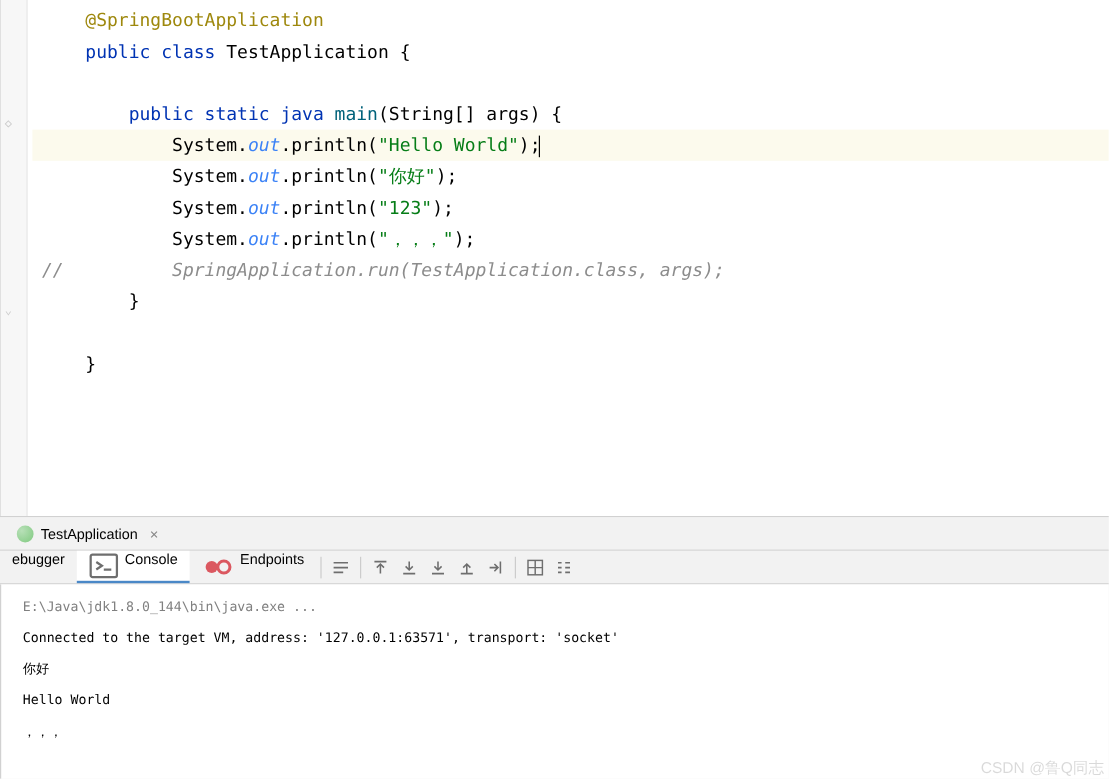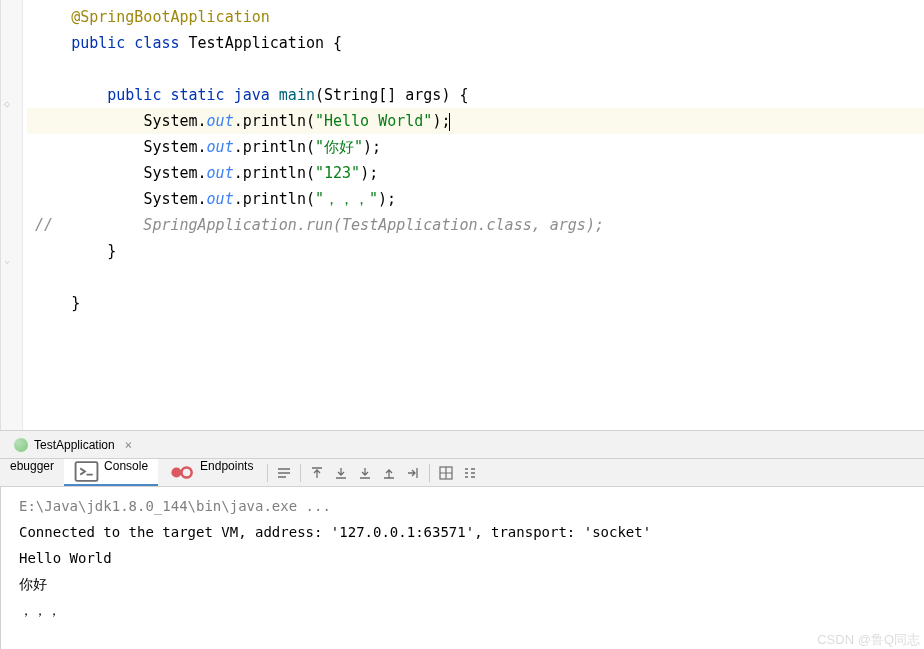--- a/index.html
+++ b/index.html
@@ -140,21 +140,21 @@
       cursor: pointer;
     }
     .dbg-btn svg { width: 16px; height: 16px; }
     .icon-console { color: #6e6e6e; }
     .icon-endpoints { color: #db5860; }
 
     .console-out {
       background: #fff;
       padding: 6px 8px 6px 18px;
       font-family: "Consolas", monospace;
-      font-size: 14px;
+      font-size: 11px;
       line-height: 26px;
       border-left: 1px solid #d1d1d1;
       height: 162px;
       overflow: hidden;
       color: #000;
     }
     .console-line { white-space: pre; }
     .console-cmd { color: #808080; }
     .console-info { color: #000; }
   </style>
@@ -247,20 +247,20 @@
       </div>
     <div class="dbg-btn">
         <svg viewBox="0 0 16 16">
           <path d="M3 4h3M3 8h3M3 12h3M9 4h4M9 8h4M9 12h4" stroke="currentColor" stroke-width="1.3"></path>
         </svg>
       </div>
   </div>
   <div class="console-out">
     <div class="console-line console-cmd">E:\Java\jdk1.8.0_144\bin\java.exe ...</div>
     <div class="console-line console-info">Connected to the target VM, address: '127.0.0.1:63571', transport: 'socket'</div>
+    <div class="console-line">你好</div>
     <div class="console-line">Hello World</div>
-    <div class="console-line">你好</div>
     <div class="console-line">，，，</div>
 
   </div>
 </div>
 
 <div class="watermark">CSDN @鲁Q同志</div>
 
 </body></html>

